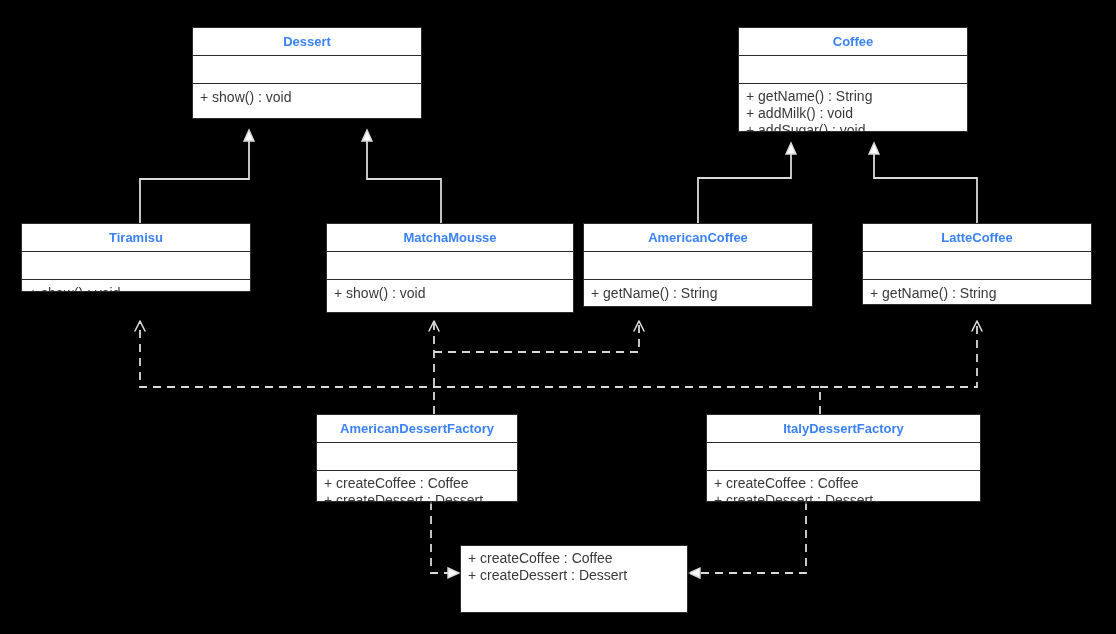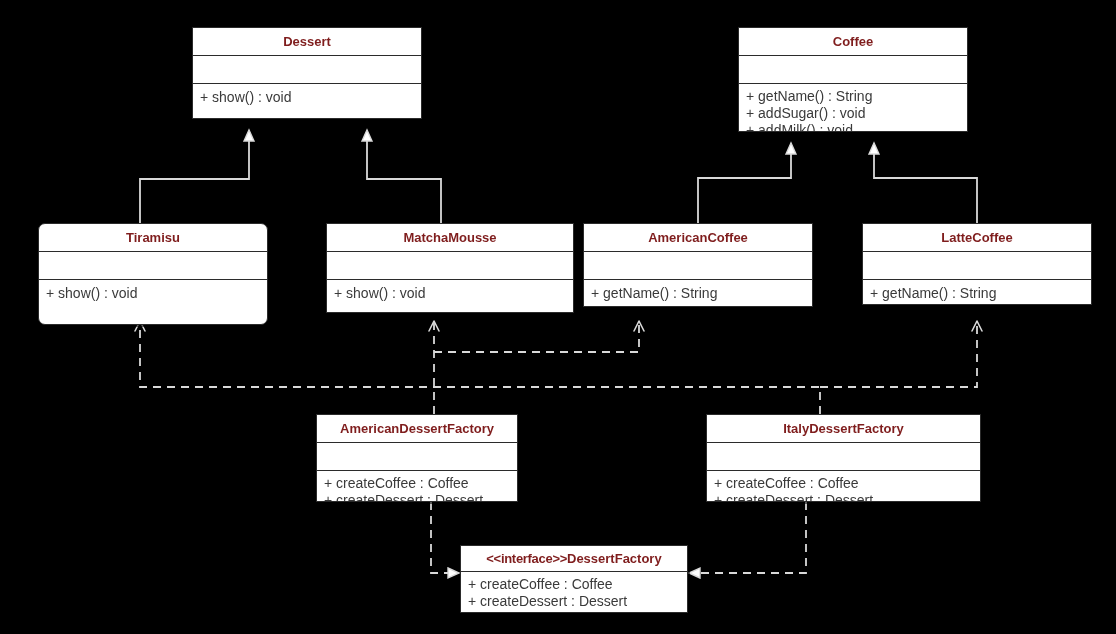--- a/index.html
+++ b/index.html
@@ -33,21 +33,21 @@
     border: 1.5px solid #2b2b2b;
     box-sizing: border-box;
     overflow: hidden;
     box-shadow: 2px 2px 0 rgba(0,0,0,0.55);
     z-index: 5;
   }
   .cls-title {
     text-align: center;
     font-weight: bold;
     font-size: 13px;
-    color: #7f1d1d;
+    color: #3b82f6;
     line-height: 15px;
     padding: 6px 4px 6px 4px;
     border-bottom: 1.5px solid #2b2b2b;
     box-sizing: border-box;
     white-space: nowrap;
   }
   .cls-title .stereo {
     font-weight: bold;
     letter-spacing: -0.3px;
   }
@@ -62,21 +62,21 @@
   }
   .m-line {
     font-size: 14px;
     color: #3a3a3a;
     line-height: 17px;
     white-space: nowrap;
   }
   
   #cls-dessert   { left: 192px; top: 27px;  width: 230px; height: 92px; }
   #cls-coffee    { left: 738px; top: 27px;  width: 230px; height: 105px; }
-  #cls-tiramisu  { left: 38px;  top: 223px; width: 230px; height: 102px; border-radius: 7px; }
+  #cls-tiramisu  { left: 21px;  top: 223px; width: 230px; height: 69px; }
   #cls-matcha    { left: 326px; top: 223px; width: 248px; height: 90px; }
   #cls-americancoffee { left: 583px; top: 223px; width: 230px; height: 84px; }
   #cls-lattecoffee    { left: 862px; top: 223px; width: 230px; height: 82px; }
   #cls-amfactory { left: 316px; top: 414px; width: 202px; height: 88px; }
   #cls-itfactory { left: 706px; top: 414px; width: 275px; height: 88px; }
   #cls-interface { left: 460px; top: 545px; width: 228px; height: 68px; }
 
   #cls-dessert .cls-methods,
   #cls-tiramisu .cls-methods,
   #cls-matcha .cls-methods,
@@ -148,22 +148,22 @@
     <div class="cls-methods">
       <div class="m-line">+ show() : void</div>
     </div>
   </div>
 
   <div class="uml-class" id="cls-coffee">
     <div class="cls-title">Coffee</div>
     <div class="cls-attrs"></div>
     <div class="cls-methods">
       <div class="m-line">+ getName() : String</div>
+      <div class="m-line">+ addMilk() : void</div>
       <div class="m-line">+ addSugar() : void</div>
-      <div class="m-line">+ addMilk() : void</div>
     </div>
   </div>
 
   <div class="uml-class" id="cls-tiramisu">
     <div class="cls-title">Tiramisu</div>
     <div class="cls-attrs"></div>
     <div class="cls-methods">
       <div class="m-line">+ show() : void</div>
     </div>
   </div>
@@ -204,20 +204,19 @@
   <div class="uml-class" id="cls-itfactory">
     <div class="cls-title">ItalyDessertFactory</div>
     <div class="cls-attrs"></div>
     <div class="cls-methods">
       <div class="m-line">+ createCoffee : Coffee</div>
       <div class="m-line">+ createDessert : Dessert</div>
     </div>
   </div>
 
   <div class="uml-class" id="cls-interface">
-    <div class="cls-title"><span class="stereo">&lt;&lt;interface&gt;&gt;</span><span>DessertFactory</span></div>
     <div class="cls-methods">
       <div class="m-line">+ createCoffee : Coffee</div>
       <div class="m-line">+ createDessert : Dessert</div>
     </div>
   </div>
 
 </div>
 
 </body></html>

